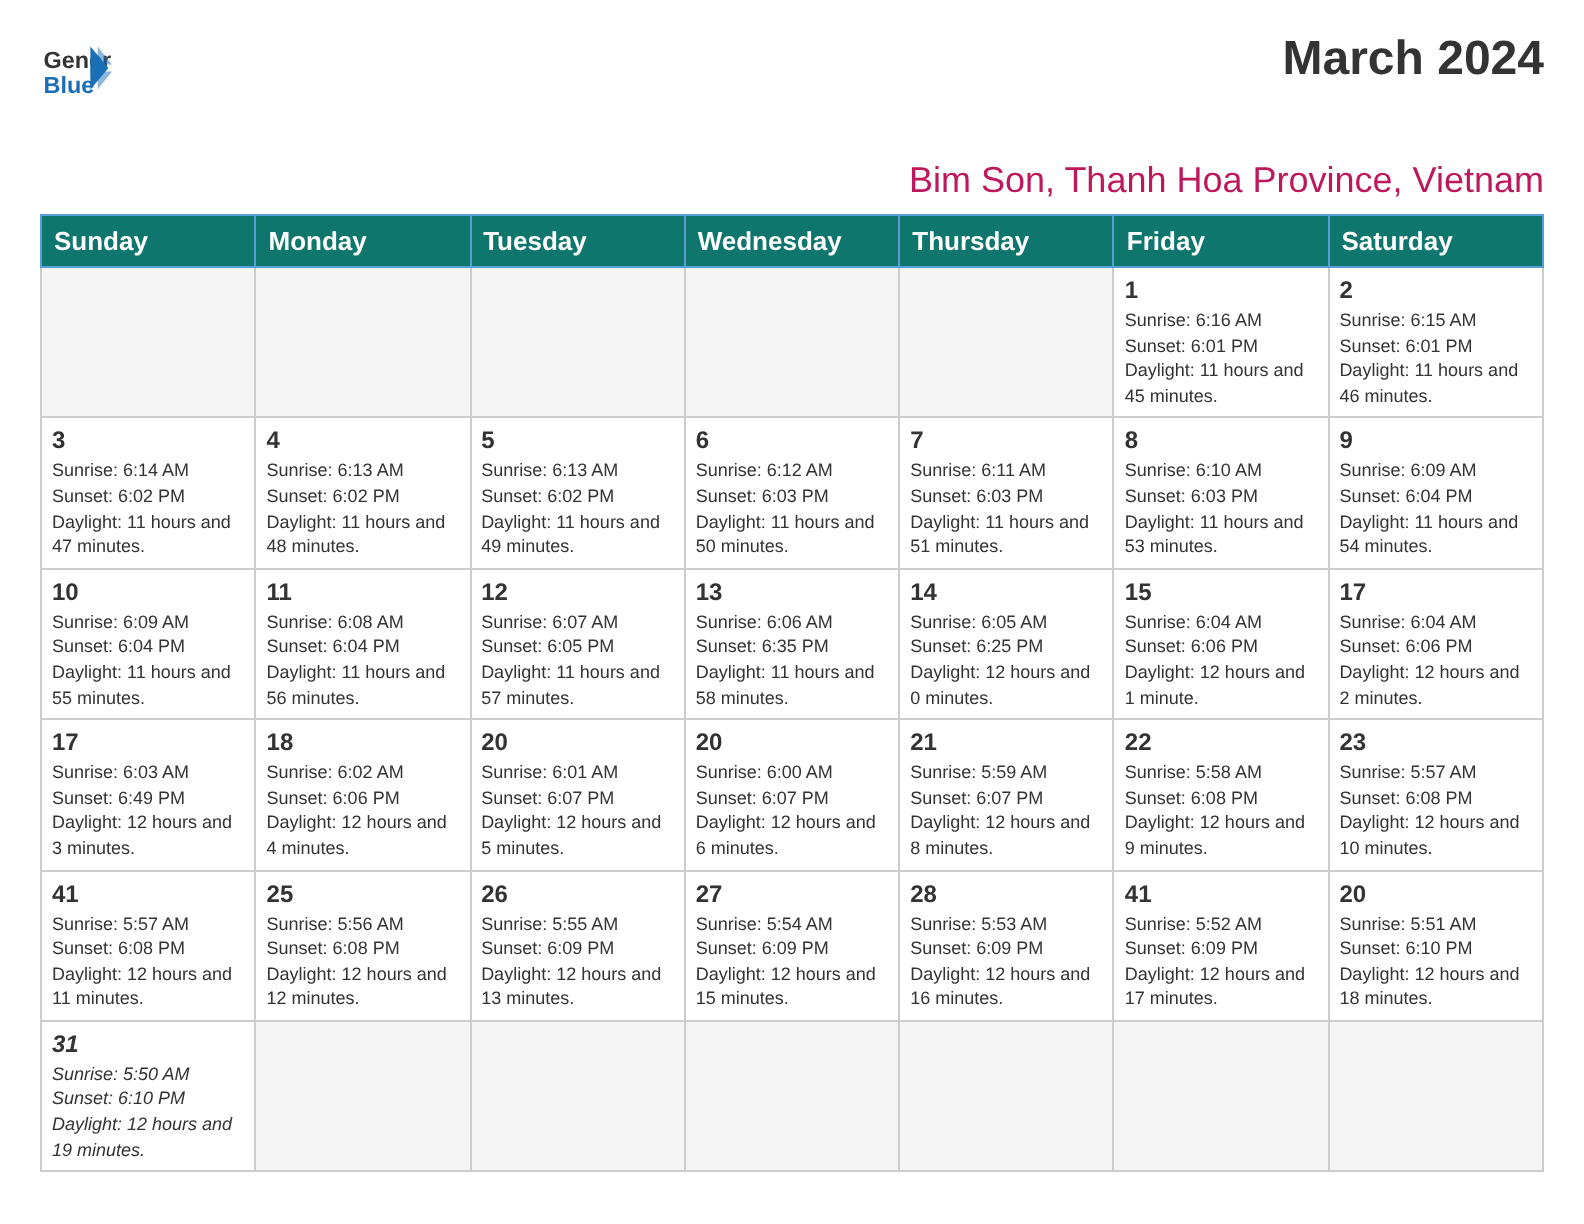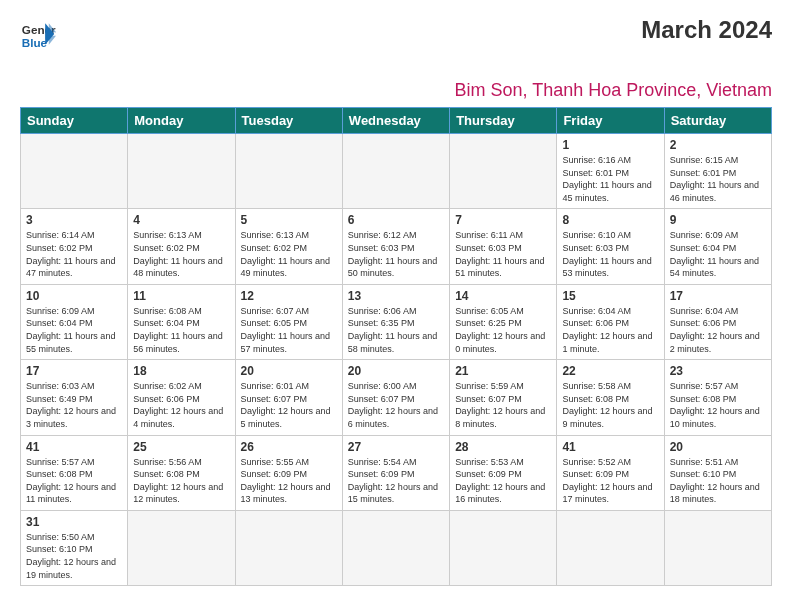--- a/index.html
+++ b/index.html
@@ -72,20 +72,21 @@
       display: block;
       margin-bottom: 2px;
     }
     .day-info {
       font-size: 9px;
       line-height: 1.4;
       color: #333;
     }
     .last-row td {
       height: 55px;
+      font-style: italic;
     }
   </style>
 </head>
 <body>
 
 <div class="header-area">
   <div class="logo">
     <svg class="logo-icon" viewBox="0 0 40 40">
       <text x="2" y="20" font-size="13" font-weight="bold" fill="#333" font-family="Arial">General</text>
       <text x="2" y="34" font-size="13" font-weight="bold" fill="#1a6eb5" font-family="Arial">Blue</text>

